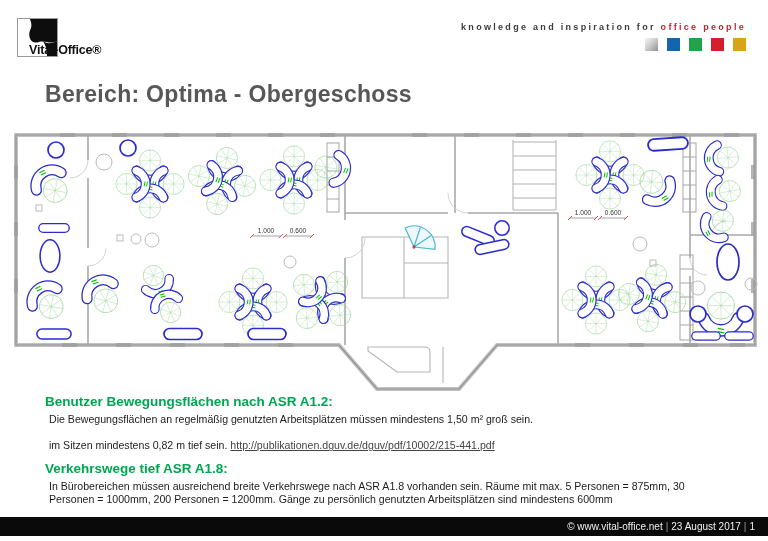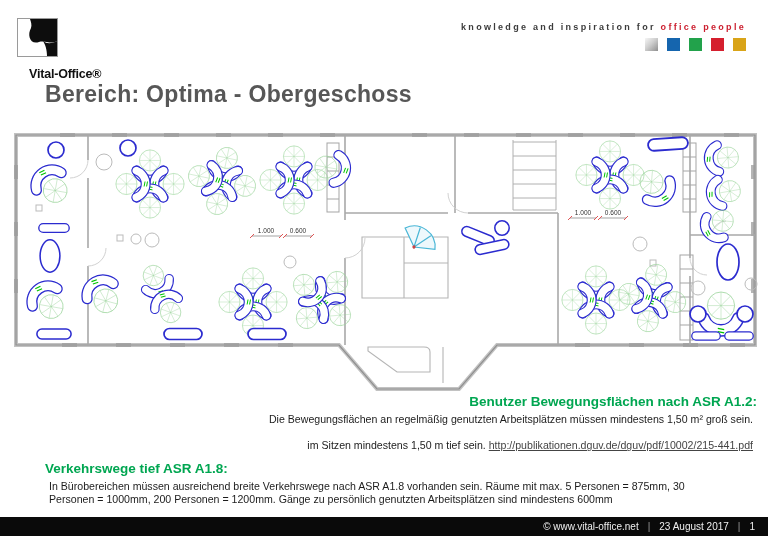--- a/index.html
+++ b/index.html
@@ -2,45 +2,45 @@
 <html><head>
 <meta charset="utf-8">
 <style>
   html,body{margin:0;padding:0;background:#e9e9e9;}
   .page{position:relative;width:768px;height:541px;background:#ffffff;overflow:hidden;
         font-family:"Liberation Sans",sans-serif;}
   
   .logo{position:absolute;left:17px;top:18px;width:41px;height:39px;}
   .logo svg{display:block;}
   .wordmark{position:absolute;left:29px;top:43px;font-size:12.5px;font-weight:bold;color:#111;
-            letter-spacing:-0.2px;white-space:nowrap;margin-top:24px;}
+            letter-spacing:-0.2px;white-space:nowrap;}
   .tagline{position:absolute;right:22px;top:22px;text-align:right;}
   .tagline .line{font-size:9px;font-weight:bold;letter-spacing:2.3px;color:#3c3c3c;white-space:nowrap;}
   .tagline .red{color:#cc1f2f;}
   .squares{display:flex;justify-content:flex-end;gap:9px;margin-top:6px;}
   .sq{width:13px;height:13px;}
   .sq1{background:linear-gradient(135deg,#f6f6f6 0%,#cfcfcf 45%,#8f8f8f 100%);}
   .sq2{background:#1565ae;}
   .sq3{background:#22a24b;}
   .sq4{background:#d51f2e;}
   .sq5{background:#d9a418;}
   
   .title{position:absolute;left:45px;top:81px;font-size:23px;font-weight:bold;color:#575757;
          letter-spacing:0.3px;text-align:right;}
   
   .plan{position:absolute;left:0;top:120px;width:768px;height:280px;}
   
   .section{position:absolute;left:45px;width:712px;}
-  .sec1{top:394px;text-align:right;} .sec2{top:461px;}
+  .sec1{top:394px;} .sec2{top:461px;}
   .sec-h{font-size:13.5px;font-weight:bold;color:#00a651;margin:0 0 4px 0;}
   .sec-b{font-size:10.6px;color:#1c1c1c;line-height:13.2px;margin:4px;}
   .doclink{color:#444;}
   
   .footer{position:absolute;left:0;top:517px;width:768px;height:19px;background:#0a0a0a;
-          display:flex;align-items:center;justify-content:flex-end;gap:9px;
+          display:flex;align-items:center;justify-content:flex-end;gap:3px;
           padding-right:13px;box-sizing:border-box;color:#efefef;font-size:10px;}
   .footer .sep{color:#9a9a9a;}
 </style>
 </head>
 <body>
 
 <div class="page">
 
   <div class="logo">
     <svg width="41" height="39" viewBox="0 0 41 39">
@@ -244,21 +244,21 @@
       <path d="M570,218 H596 M600,218 H626" stroke="#666" stroke-width="0.6"></path>
       <path d="M568,220 l4,-4 M594,220 l4,-4 M598,220 l4,-4 M624,220 l4,-4" stroke="#e05555" stroke-width="1"></path>
     </g>
   </svg>
 
   <div class="section sec1">
     <p class="sec-h">Benutzer Bewegungsflächen nach ASR A1.2:</p>
     <p class="sec-b">
       <span>Die Bewegungsflächen an regelmäßig genutzten Arbeitsplätzen müssen mindestens 1,50 m² groß sein.</span><br>
       <br>
-      <span>im Sitzen mindestens 1,50 m tief sein. </span><a href="#" class="doclink">http://publikationen.dguv.de/dguv/pdf/10002/215-441.pdf</a>
+      <span>im Sitzen mindestens 0,82 m tief sein. </span><a href="#" class="doclink">http://publikationen.dguv.de/dguv/pdf/10002/215-441.pdf</a>
     </p>
   </div>
 
   <div class="section sec2">
     <p class="sec-h">Verkehrswege tief ASR A1.8:</p>
     <p class="sec-b">
       <span>In Bürobereichen müssen ausreichend breite Verkehrswege nach ASR A1.8 vorhanden sein. Räume mit max. 5 Personen = 875mm, 30</span><br>
       <span>Personen = 1000mm, 200 Personen = 1200mm. Gänge zu persönlich genutzten Arbeitsplätzen sind mindestens 600mm</span>
     </p>
   </div>

